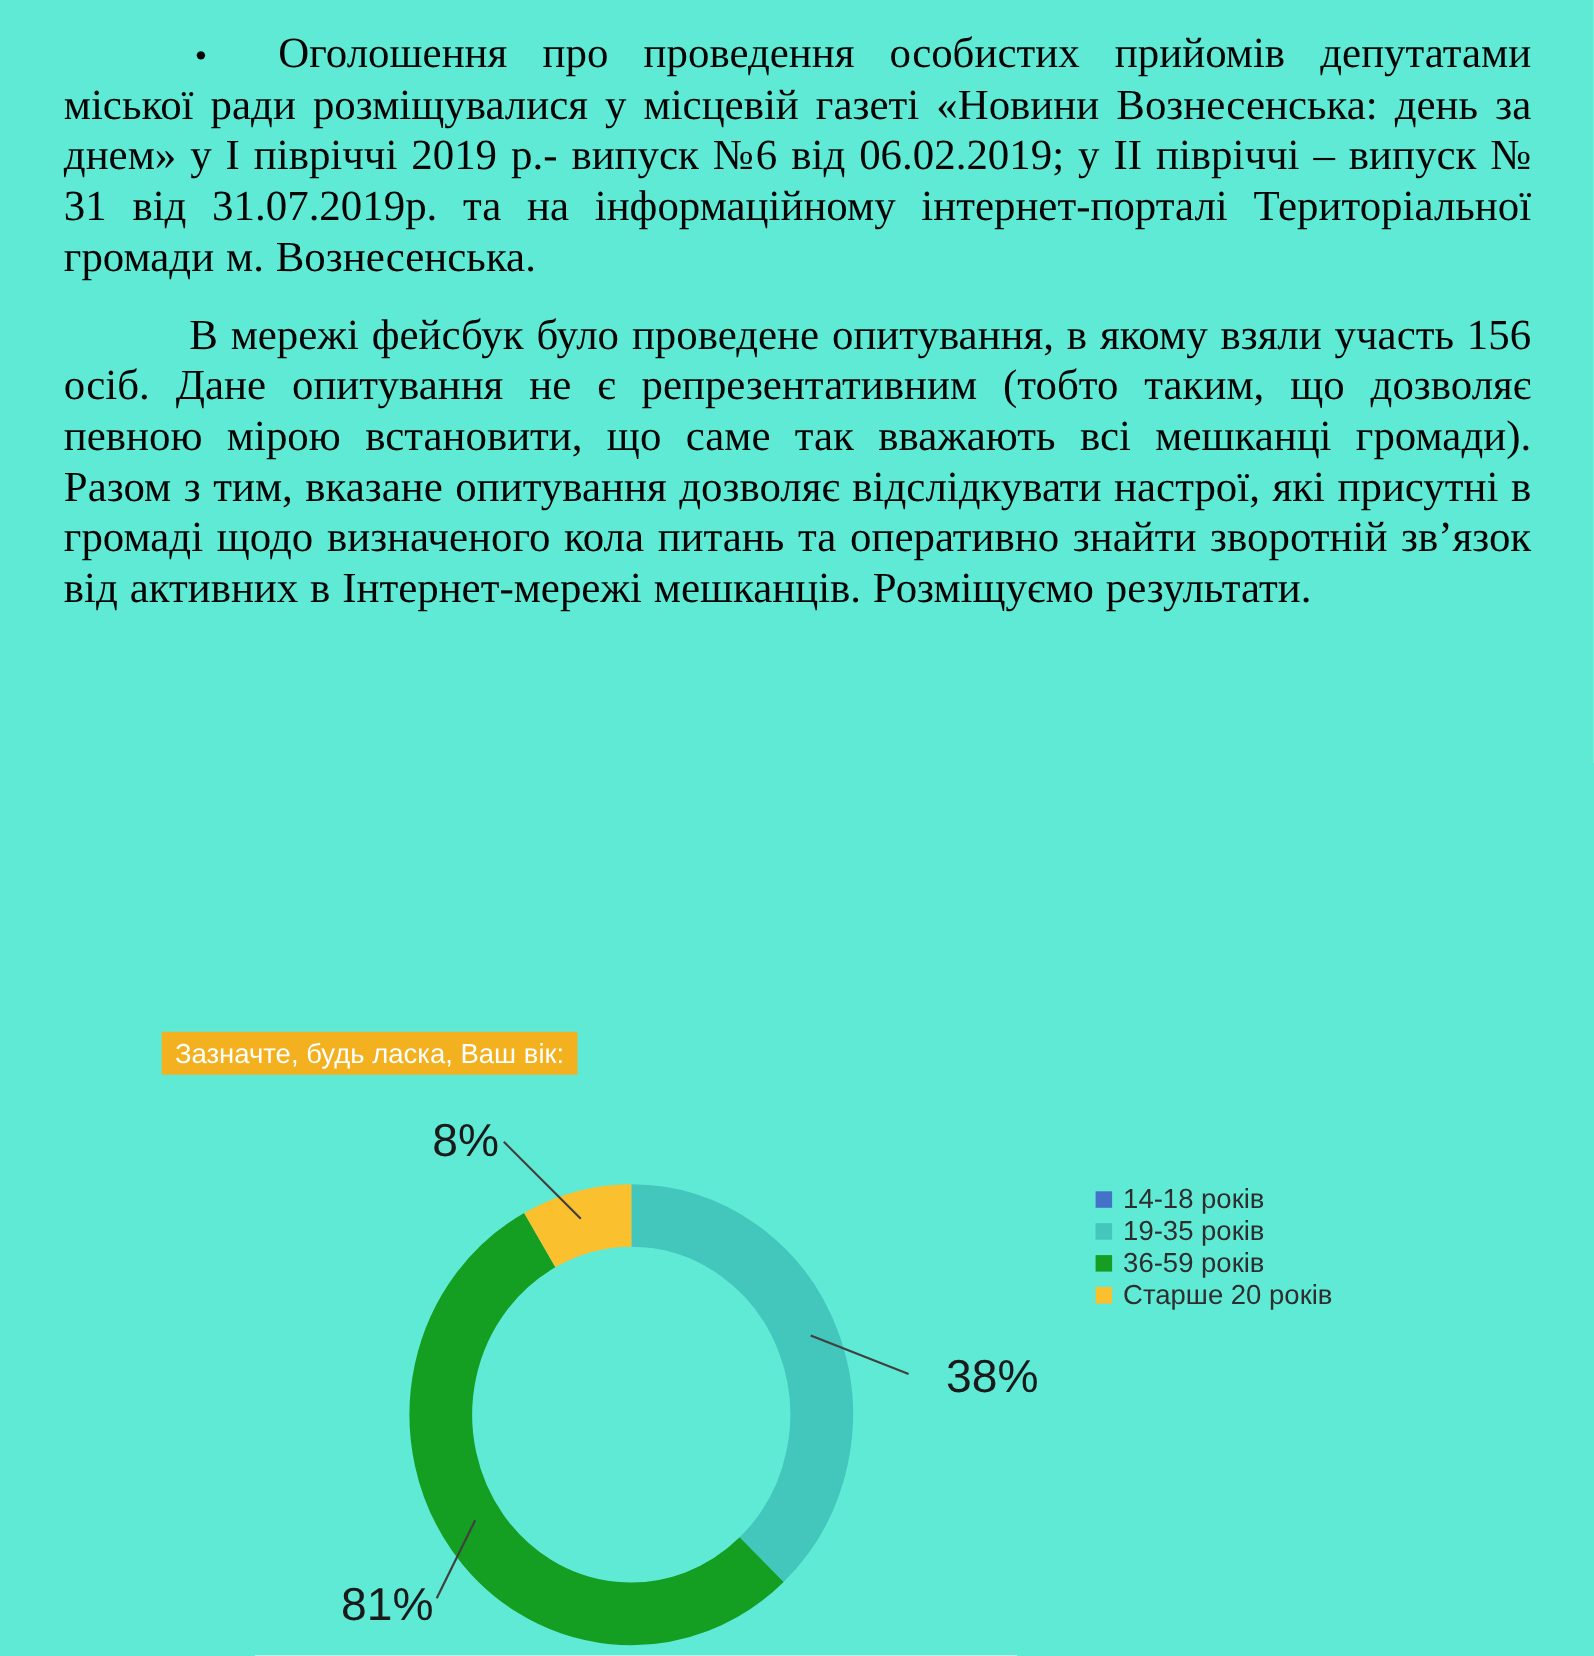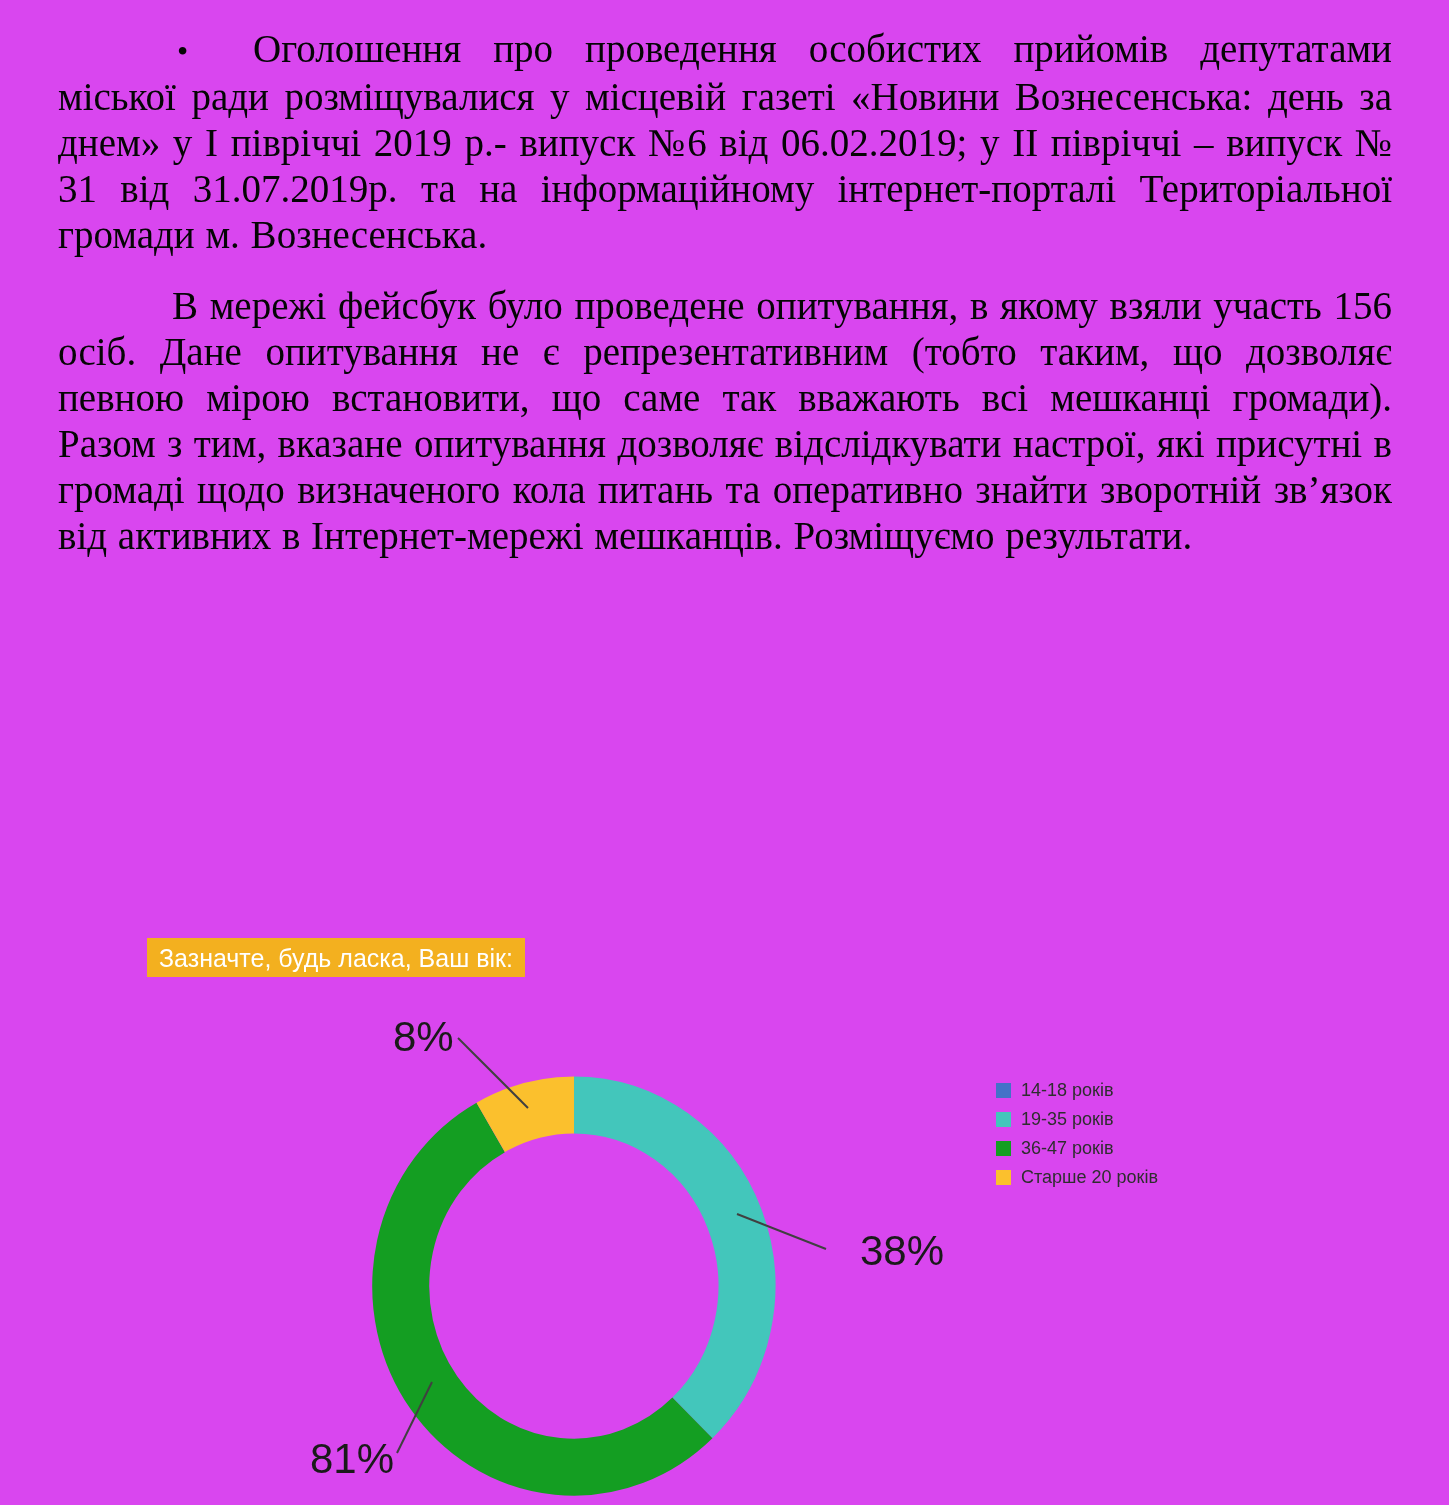--- a/index.html
+++ b/index.html
@@ -1,17 +1,17 @@
 <!DOCTYPE html>
 <html><head>
 <meta charset="utf-8">
 <style>
   html,body{margin:0;padding:0;background:#ffffff;}
   .page{
-    position:relative;width:1449px;height:1505px;background:#d946ef;overflow:hidden;
+    position:relative;width:1449px;height:1505px;background:#5eead4;overflow:hidden;
     font-family:"Liberation Serif","DejaVu Serif",serif;color:#050505;
   }
   .text-block{padding:26px 57px 0 58px;}
   .text-block p{margin:0;text-align:justify;font-size:39px;line-height:46px;word-spacing:1px;}
   p.bullet-para{text-indent:119px;}
   .bullet-marker{display:inline-block;width:76px;text-indent:0;font-size:32px;vertical-align:baseline;}
   p.body-para{text-indent:114px;margin-top:25px;}
 
   .chart-area{position:absolute;left:0;top:0;width:1449px;height:1505px;pointer-events:none;}
   .chart-title{
@@ -22,21 +22,21 @@
   .donut-svg{position:absolute;left:280px;top:1010px;}
   .slice-label{
     position:absolute;font-family:"Liberation Sans","DejaVu Sans",sans-serif;
     font-size:42px;line-height:42px;color:#1a1a1a;white-space:nowrap;
   }
   .lbl-8{left:393px;top:1016px;}
   .lbl-38{left:860px;top:1230px;}
   .lbl-54{left:310px;top:1438px;}
   .legend{
     position:absolute;left:996px;top:1078px;
-    font-family:"Liberation Sans","DejaVu Sans",sans-serif;font-size:18px;color:#2e2e2e;
+    font-family:"Liberation Sans","DejaVu Sans",sans-serif;font-size:25px;color:#2e2e2e;
   }
   .legend-row{display:flex;align-items:center;height:25px;margin-bottom:4px;white-space:nowrap;}
   .swatch{width:15px;height:15px;margin-right:10px;flex:0 0 auto;background:#999;}
 </style>
 </head>
 <body>
 
 <div class="page">
 
   <div class="text-block">
@@ -69,21 +69,21 @@
       <div class="legend-row">
         <span class="swatch" style="background: rgb(68, 114, 200);"></span>
         <span>14-18 років</span>
       </div>
       <div class="legend-row">
         <span class="swatch" style="background: rgb(67, 198, 187);"></span>
         <span>19-35 років</span>
       </div>
       <div class="legend-row">
         <span class="swatch" style="background: rgb(20, 158, 34);"></span>
-        <span>36-47 років</span>
+        <span>36-59 років</span>
       </div>
       <div class="legend-row">
         <span class="swatch" style="background: rgb(251, 192, 45);"></span>
         <span>Старше 20 років</span>
       </div>
     </div>
 
   </div>
 </div>
 

